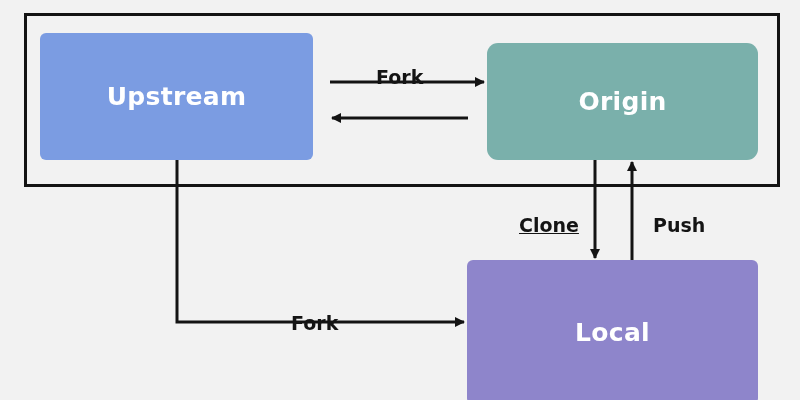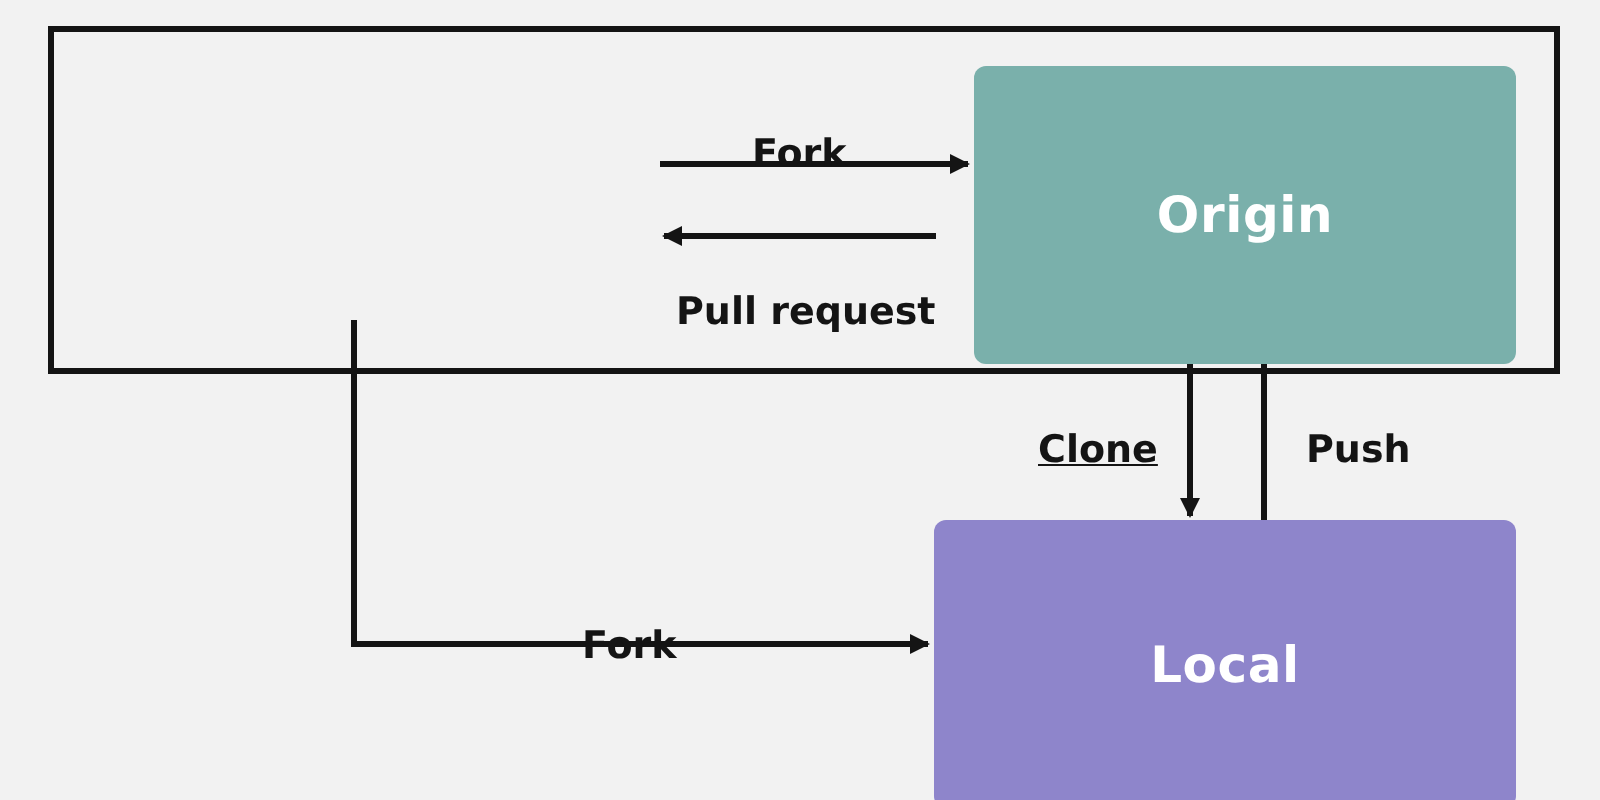--- a/index.html
+++ b/index.html
@@ -39,23 +39,24 @@
     box-sizing: border-box;
   }
   .node-upstream {
     left: 40px;
     top: 33px;
     width: 273px;
     height: 127px;
   }
   .node-origin {
     left: 487px;
-    top: 33px;
+    top: 43px;
     width: 271px;
-    height: 149px;
+    height: 117px;
+    border-radius: 11px;
   }
   .node-local {
     left: 467px;
     top: 260px;
     width: 291px;
     height: 144px;
   }
   .edge-label {
     position: absolute;
     font-size: 19px;
@@ -98,32 +99,34 @@
 
     <line x1="468" y1="118" x2="332" y2="118" stroke="#141414" stroke-width="3" marker-end="url(#ah-left)"></line>
 
     <line x1="595" y1="160" x2="595" y2="258" stroke="#141414" stroke-width="3" marker-end="url(#ah-down)"></line>
 
     <line x1="632" y1="262" x2="632" y2="162" stroke="#141414" stroke-width="3" marker-end="url(#ah-up)"></line>
 
     <path d="M177,160 L177,322 L464,322" fill="none" stroke="#141414" stroke-width="3" marker-end="url(#ah-right)"></path>
   </svg>
 
+  <div class="node node-upstream" style="background:#7b9ce2">
+    <span>Upstream</span>
+  </div>
 
   <div class="node node-origin" style="background:#7ab0ab">
     <span>Origin</span>
   </div>
 
   <div class="node node-local" style="background:#8e85cb">
     <span>Local</span>
   </div>
 
   <div class="edge-label lbl-fork">Fork</div>
 
-  <div class="edge-label lbl-pullreq">Pull request</div>
 
   <div class="edge-label lbl-clone">Clone</div>
 
   <div class="edge-label lbl-push">Push</div>
 
   <div class="edge-label lbl-pull">Fork</div>
 
 </div>
 
 </body></html>

